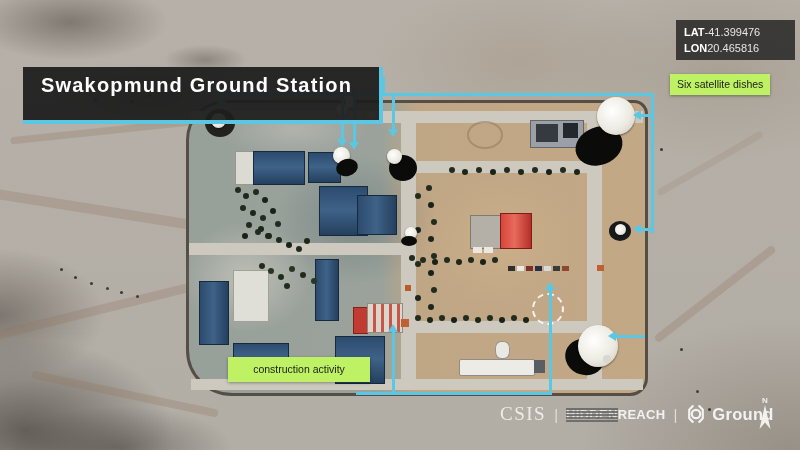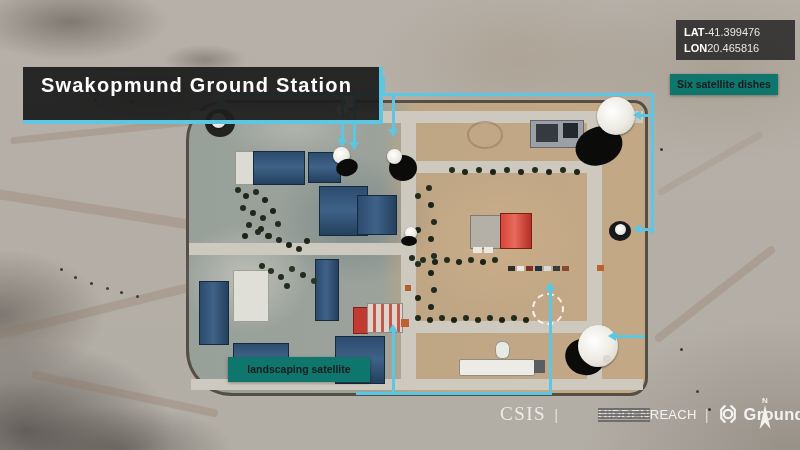--- a/index.html
+++ b/index.html
@@ -37,44 +37,44 @@
   .shadow{position:absolute;border-radius:50%;background:#0b0b0a;}
   .veh{width:7px;height:5px;margin:1px;}
 
   
   :root{--accent:#5cc7e3;}
   .aline{background:var(--accent);position:absolute;z-index:30;}
   .tri{width:0;height:0;position:absolute;z-index:31;}
   .tri-down{border-left:5px solid transparent;border-right:5px solid transparent;border-top:8px solid var(--accent);}
   .tri-up{border-left:5px solid transparent;border-right:5px solid transparent;border-bottom:8px solid var(--accent);}
   .tri-left{border-top:5px solid transparent;border-bottom:5px solid transparent;border-right:8px solid var(--accent);}
-  .lbl{position:absolute;z-index:40;background:#0f766e;color:#1c1c1c;
-    font-weight:bold;font-size:10.5px;line-height:1.45;padding:3px 7px;
+  .lbl{position:absolute;z-index:40;background:#bef264;color:#1c1c1c;
+    font-weight:normal;font-size:10.5px;line-height:1.45;padding:3px 7px;
     box-shadow:0 1px 3px rgba(0,0,0,.35);white-space:nowrap;}
 
   
   #titlePanel{left:23px;top:20px;width:360px;height:57px;z-index:50;
     background:rgba(30,30,30,.94);border-right:4px solid var(--accent);border-bottom:4px solid var(--accent);
     padding:7px 0 0 18px;box-sizing:border-box;margin-top:47px;}
   #titlePanel h1{margin:0;font-size:20px;letter-spacing:1.2px;color:#fdfdfd;font-weight:bold;}
   #titlePanel .date{margin-top:3px;font-size:11.5px;color:#b2b2b2;letter-spacing:.4px;}
   #coords{left:676px;top:20px;width:119px;z-index:50;background:rgba(42,42,42,.88);
     padding:4px 8px;box-sizing:border-box;font-size:11px;color:#e6e6e6;}
   #coords .row{display:flex;justify-content:flex-start;line-height:16px;}
   #coords .k{font-weight:bold;color:#ffffff;}
 
   
   #footer{left:500px;top:401px;height:26px;z-index:50;display:flex;align-items:center;gap:8px;}
   .csis{font-family:"Liberation Serif","DejaVu Serif",serif;font-size:19px;color:#efece6;letter-spacing:1.5px;}
   .sep{color:rgba(235,235,235,.8);font-size:15px;font-weight:200;}
-  .hr-wrap{display:flex;align-items:flex-end;margin-left:32px;}
+  .hr-wrap{display:flex;align-items:flex-end;}
   .hiddenp{position:relative;font-weight:800;font-size:13px;color:#e9e9e9;letter-spacing:.3px;}
   .hiddenp::after{content:"";position:absolute;inset:0;
     background:repeating-linear-gradient(180deg,transparent 0 1.5px,rgba(95,95,95,.8) 1.5px 3px);}
-  .reachp{font-weight:400;font-size:13px;color:#f1f1f1;letter-spacing:.3px;}
+  .reachp{font-weight:700;font-size:13px;color:#f1f1f1;letter-spacing:.3px;}
   .vantor{display:flex;align-items:center;gap:5px;}
   .vantor span{font-size:16.5px;font-weight:600;color:#f2f2f2;letter-spacing:.3px;}
   #north{left:757px;top:396px;z-index:50;width:16px;display:flex;flex-direction:column;align-items:center;}
   #north .n{font-size:8px;color:#efefea;font-weight:bold;line-height:9px;}
 </style>
 </head>
 <body>
 
 <div id="canvas">
 
@@ -201,21 +201,21 @@
   <div class="aline" style="left:549px;top:289px;width:3px;height:106px;"></div>
   <div class="tri tri-up" style="left:545px;top:282px;"></div>
 
   <div class="aline" style="left:615px;top:335px;width:30px;height:3px;"></div>
   <div class="tri tri-left" style="left:608px;top:331px;"></div>
 
   <div class="lbl" style="left:670px;top:74px;">
     <span>Six satellite dishes</span>
   </div>
   <div class="lbl" style="left:228px;top:357px;width:134px;text-align:center;white-space:normal;padding:5px 4px;">
-    <div>landscaping satellite</div>
+    <div>construction activity</div>
   </div>
 
   <div id="titlePanel" class="abs">
     <h1>Swakopmund Ground Station</h1>
   </div>
   <div id="coords" class="abs">
     <div class="row">
       <span class="k">LAT</span>
       <span>-41.399476</span>
     </div>

